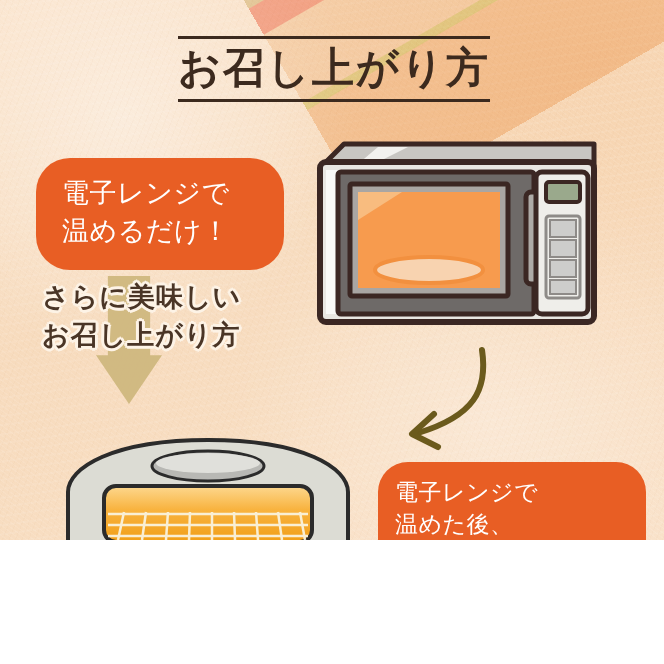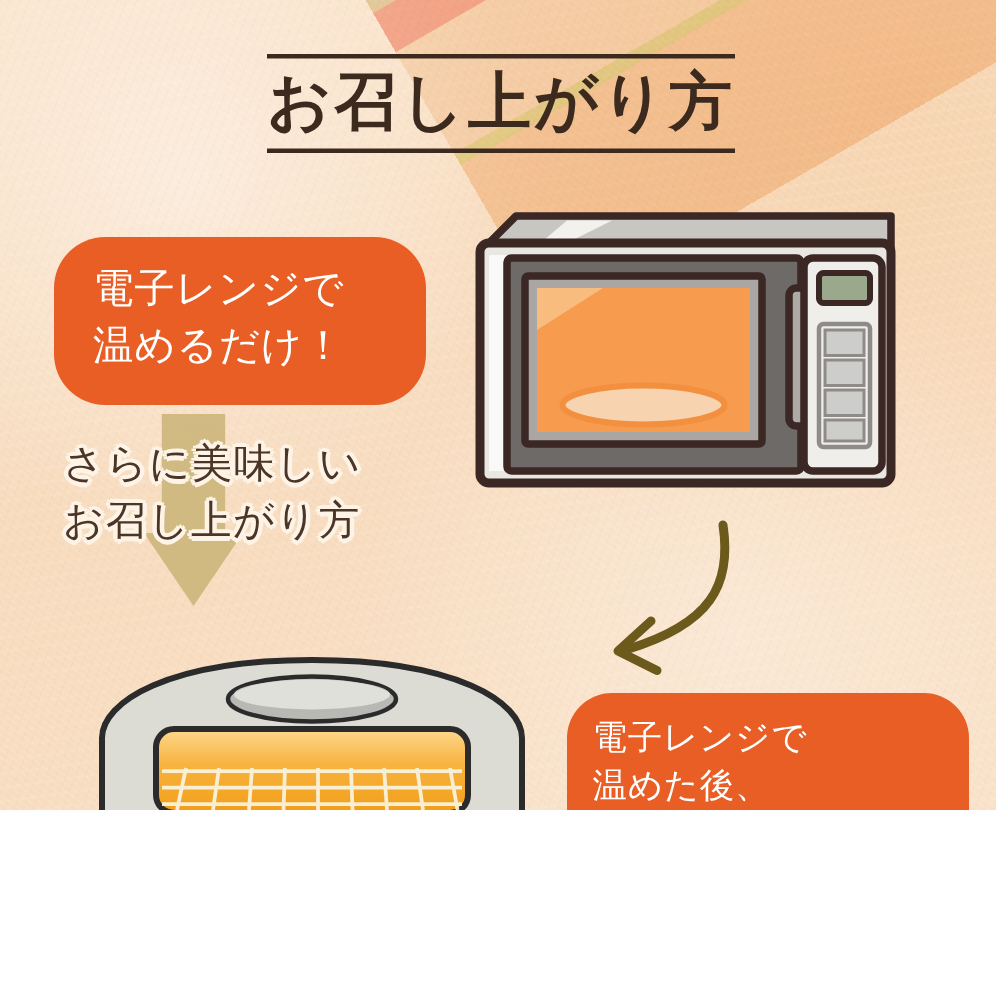--- a/index.html
+++ b/index.html
@@ -134,23 +134,23 @@
     top: 276px;
     width: 66px;
     height: 128px;
     background: #cfb77e;
     clip-path: polygon(18% 0%, 82% 0%, 82% 62%, 100% 62%, 50% 100%, 0% 62%, 18% 62%);
     opacity: 0.95;
   }
   .subheading {
     position: absolute;
     left: 42px;
-    top: 291px;
+    top: 278px;
     font-size: 27px;
-    font-weight: 400;
+    font-weight: 700;
     line-height: 1.42;
     color: #4a3526;
     letter-spacing: 1px;
     white-space: pre-line;
     text-shadow:
       2px 0 0 #fdf3e6, -2px 0 0 #fdf3e6, 0 2px 0 #fdf3e6, 0 -2px 0 #fdf3e6,
       2px 2px 0 #fdf3e6, -2px 2px 0 #fdf3e6, 2px -2px 0 #fdf3e6, -2px -2px 0 #fdf3e6,
       3px 0 0 #fdf3e6, -3px 0 0 #fdf3e6, 0 3px 0 #fdf3e6, 0 -3px 0 #fdf3e6;
   }
   

